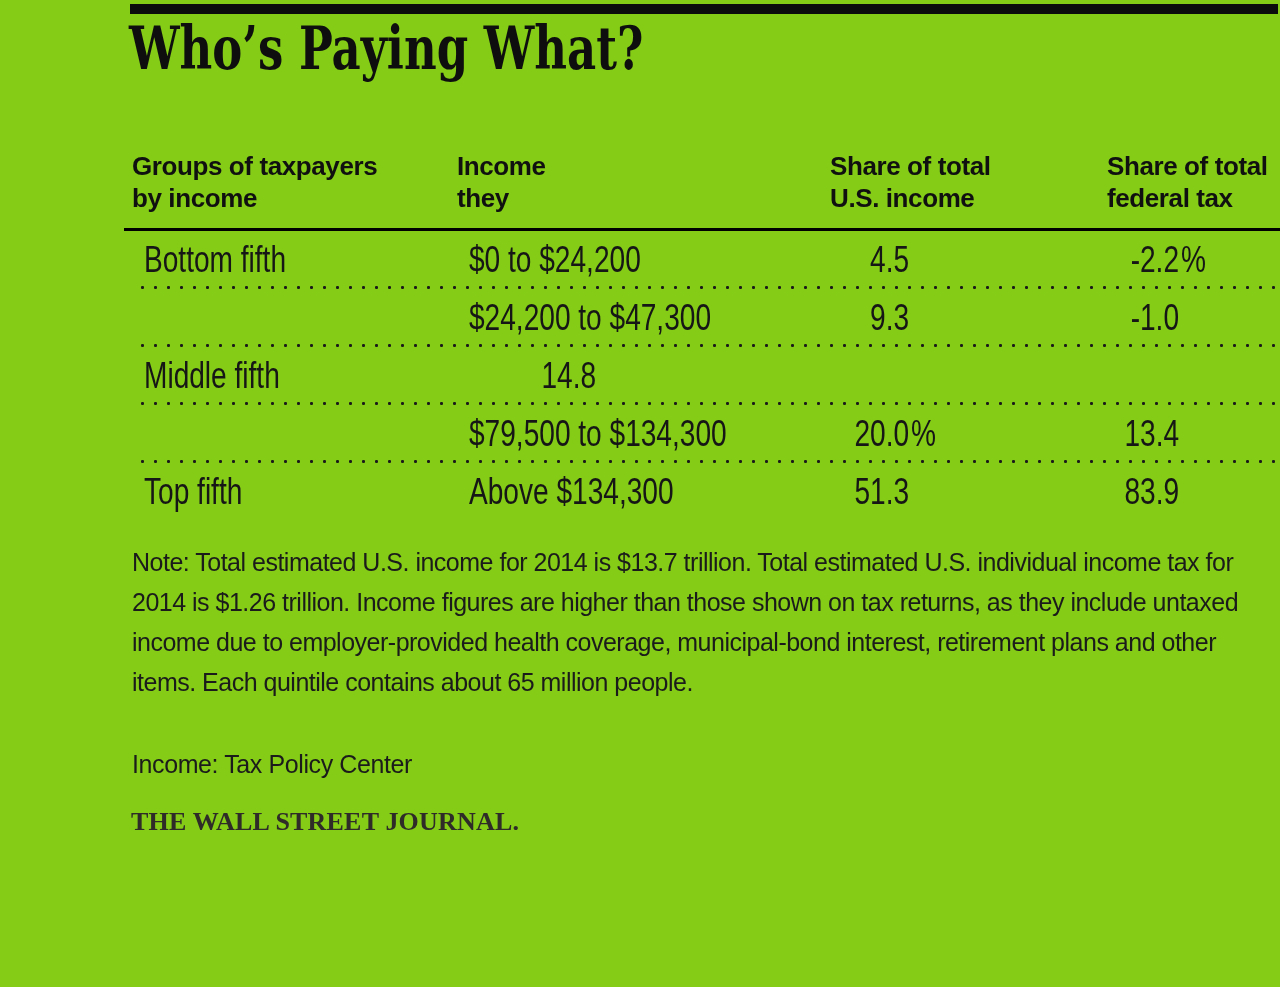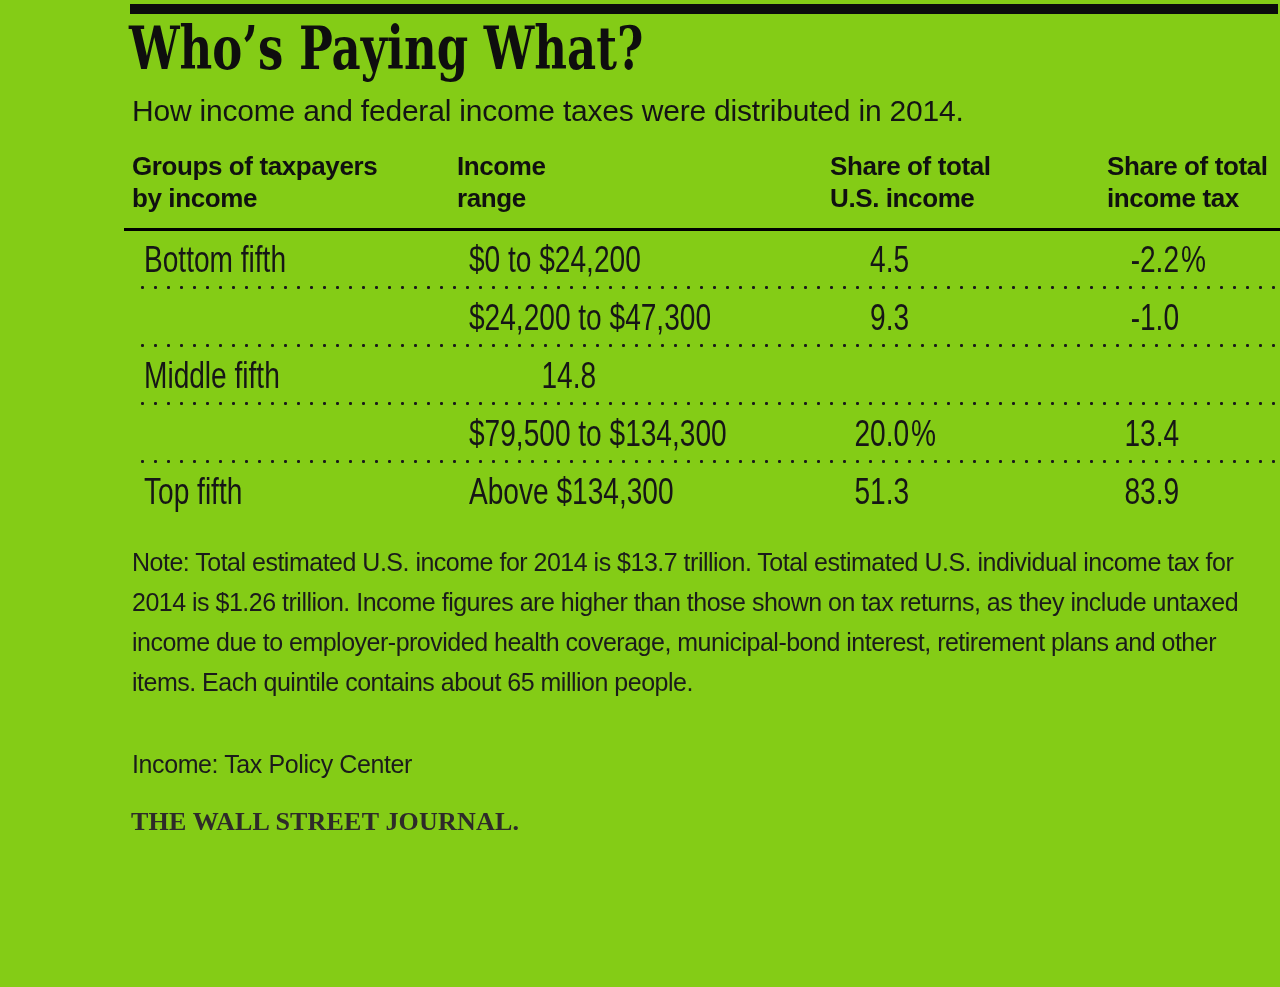--- a/index.html
+++ b/index.html
@@ -69,38 +69,37 @@
 </style>
 </head>
 <body>
 
 <div class="page">
 
   <div class="abs topbar"></div>
 
   <h1 class="abs title"><span class="tx">Who’s Paying What?</span></h1>
 
-  <div class="abs subtitle">How income and federal income taxes were distributed in 2014.</div>
 
   <div class="abs thead">
     <div class="hc hc1">
       <div>Groups of taxpayers</div>
       <div>by income</div>
     </div>
     <div class="hc hc2">
       <div>Income</div>
-      <div>range</div>
+      <div>they</div>
     </div>
     <div class="hc hc3">
       <div>Share of total</div>
       <div>U.S. income</div>
     </div>
     <div class="hc hc4">
       <div>Share of total</div>
-      <div>income tax</div>
+      <div>federal tax</div>
     </div>
   </div>
 
   <div class="abs rule"></div>
 
   <div class="abs tbody">
 
     <div class="trow">
       <div class="c c1"><span class="cx-l">Bottom fifth</span></div>
       <div class="c c2"><span class="cx-l">$0 to $24,200</span></div>

